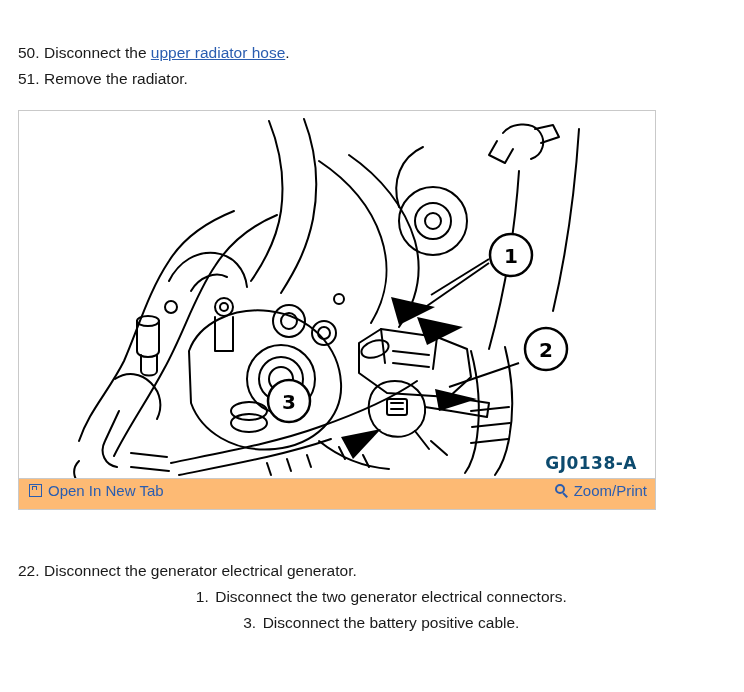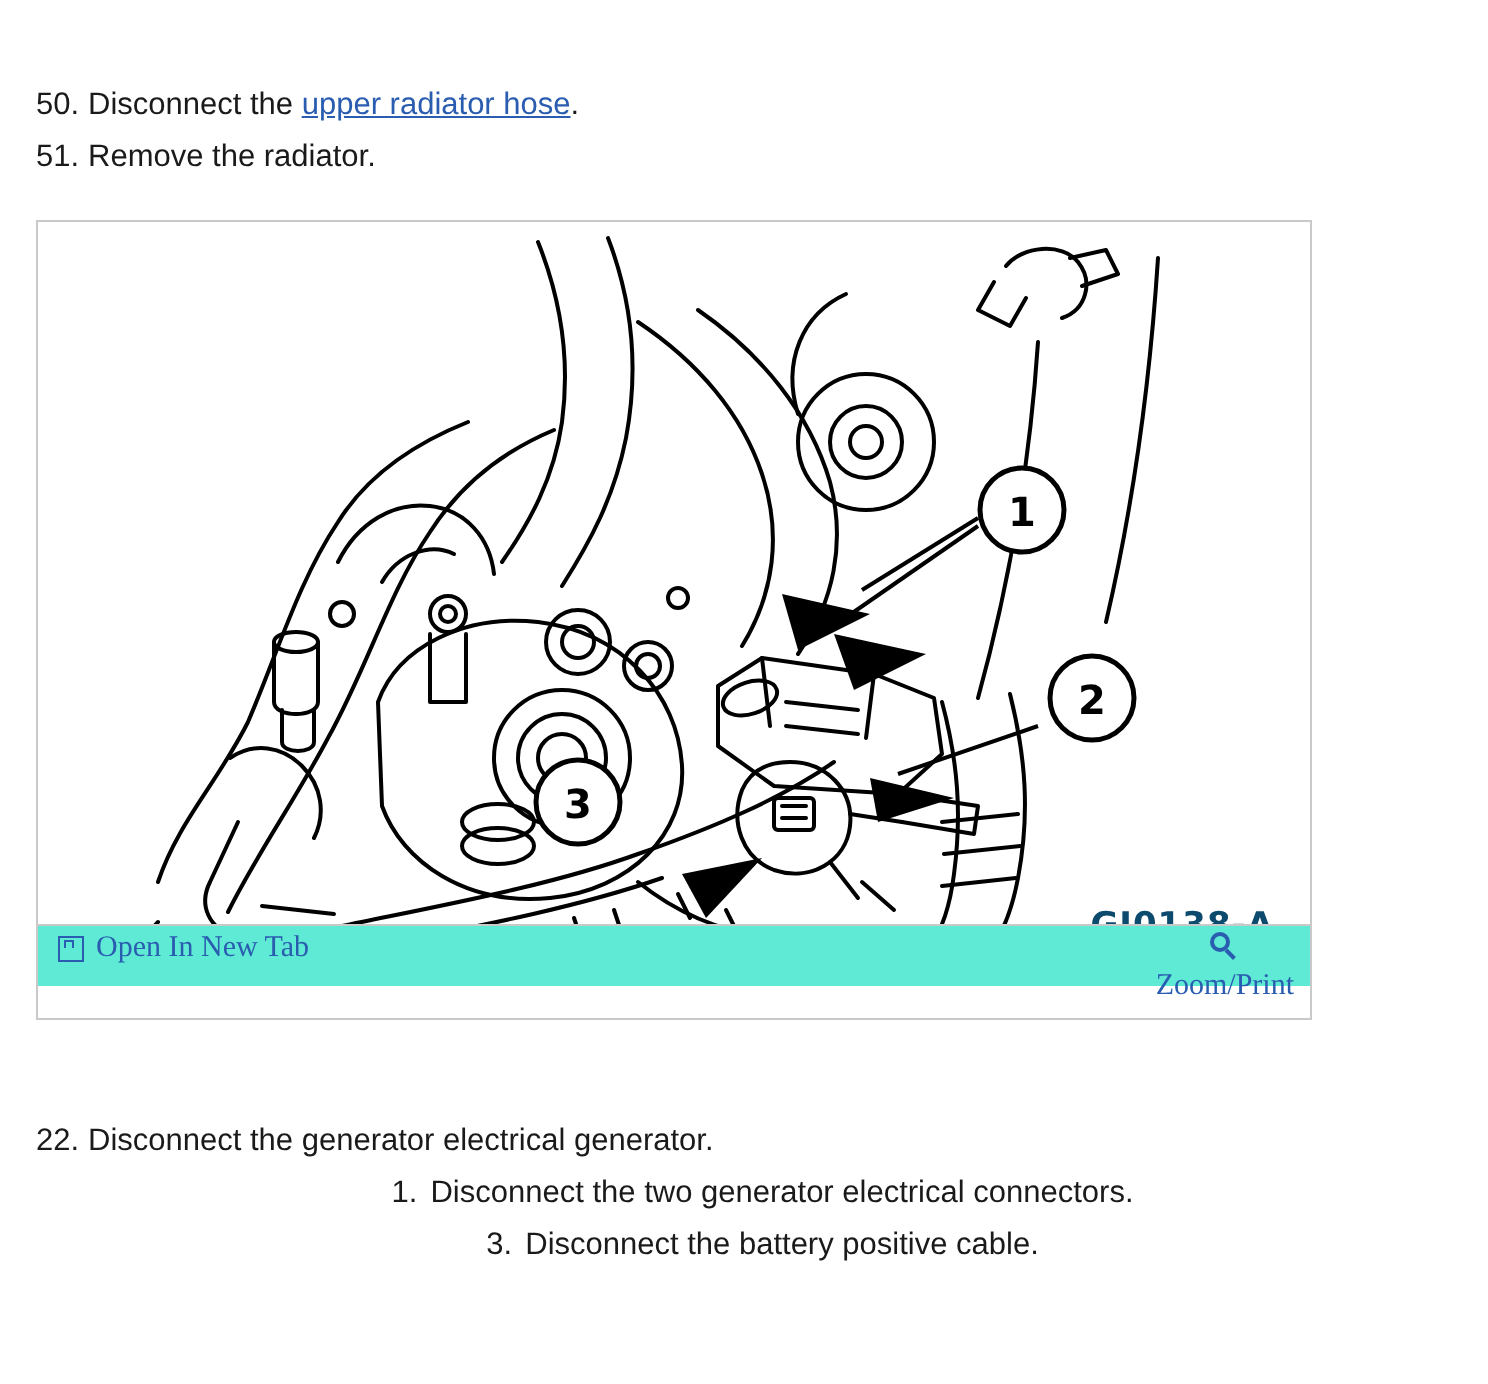--- a/index.html
+++ b/index.html
@@ -74,45 +74,43 @@
     font-family: "DejaVu Sans", sans-serif;
     font-size: 17px;
     font-weight: bold;
     letter-spacing: 0.5px;
     color: #0c4a6e;
   }
 
   .figure-toolbar {
     position: absolute;
     left: 0;
-    bottom: 16px;
+    bottom: 0;
     width: 636px;
     height: 30px;
     border-top: 1px solid #c9c9c9;
-    background: #5eead4;
-    font-family: Liberation Serif, serif;
+    background: #fdba74;
   }
   .tool-left {
     position: absolute;
     left: 10px;
     top: 3px;
     display: flex;
     align-items: center;
     gap: 6px;
     cursor: pointer;
   }
   .tool-right {
     position: absolute;
     right: 8px;
     top: 3px;
     display: flex;
     align-items: center;
     gap: 5px;
     cursor: pointer;
-    flex-direction: column;
   }
   .tool-label {
     font-size: 15px;
     color: #2a5db0;
   }
   .icon-newtab {
     width: 13px;
     height: 13px;
     border: 1.5px solid #2a5db0;
     position: relative;

